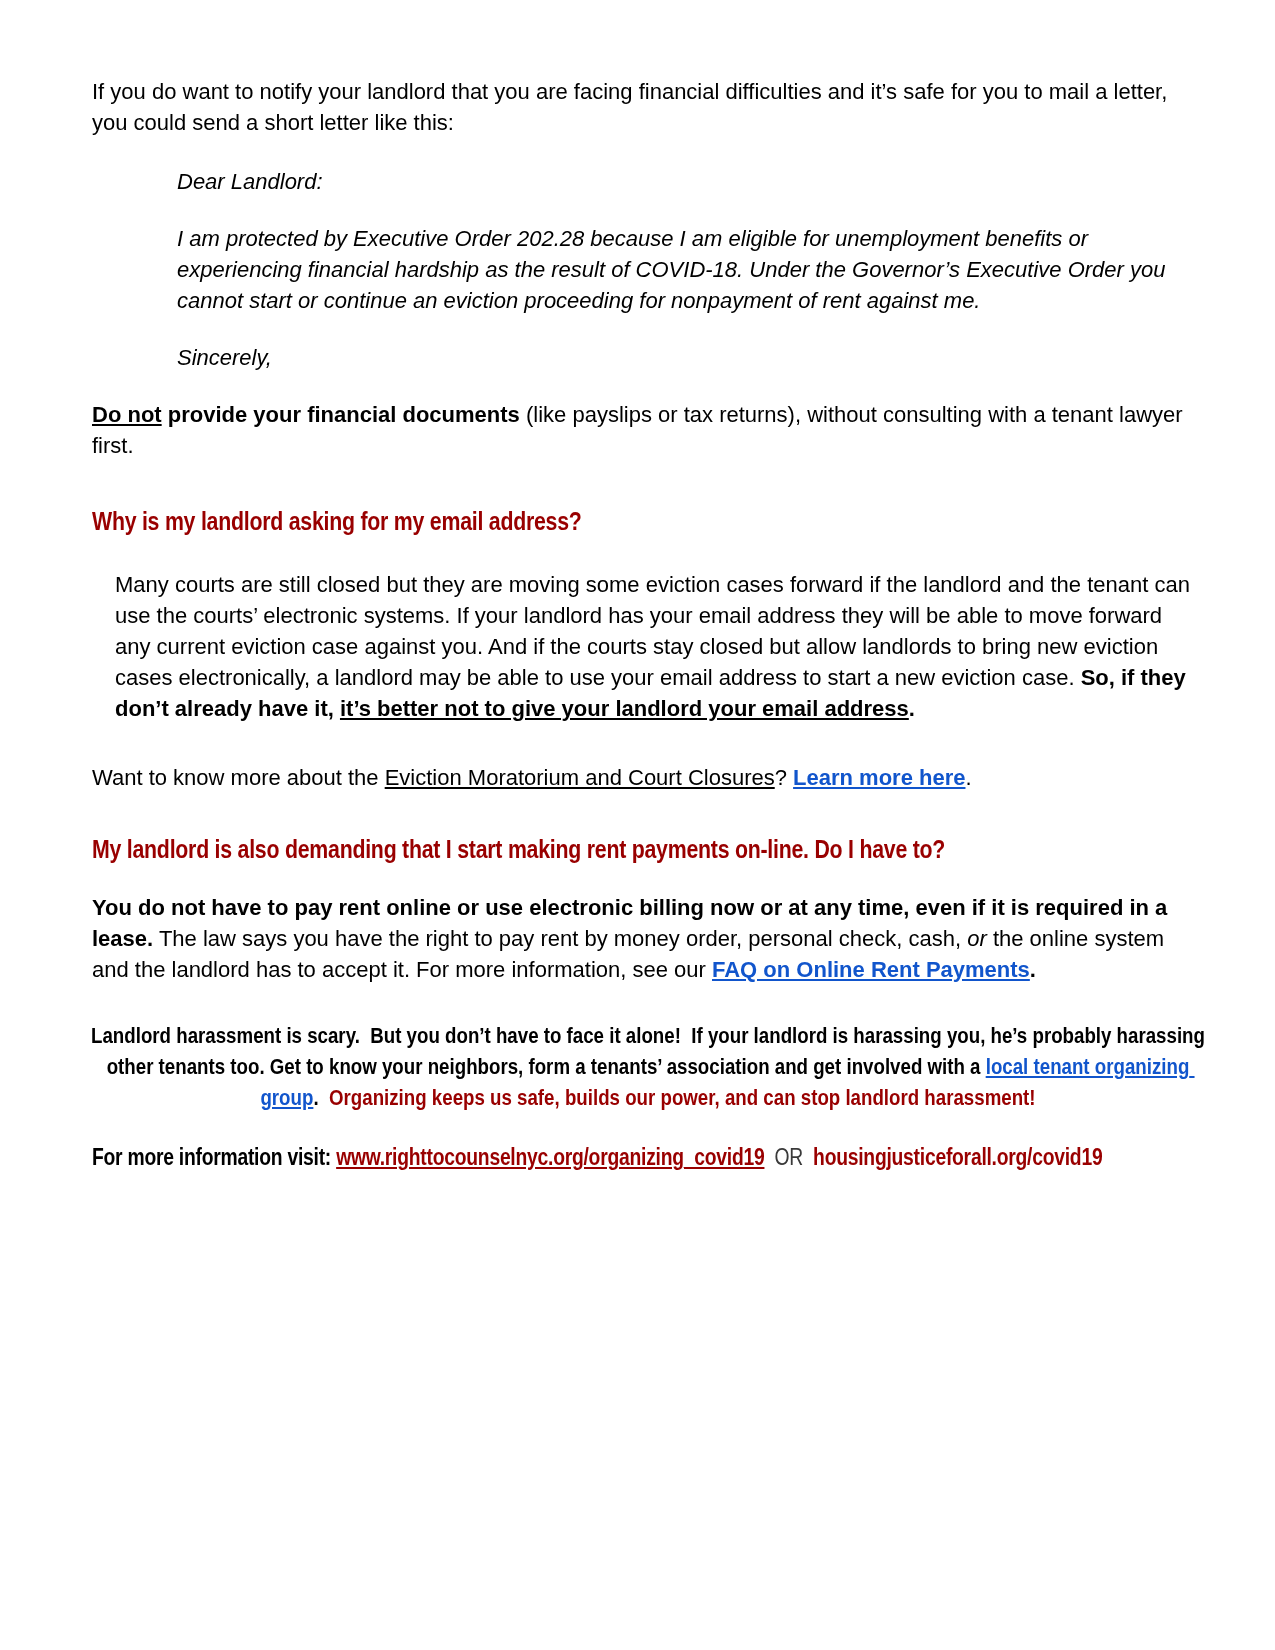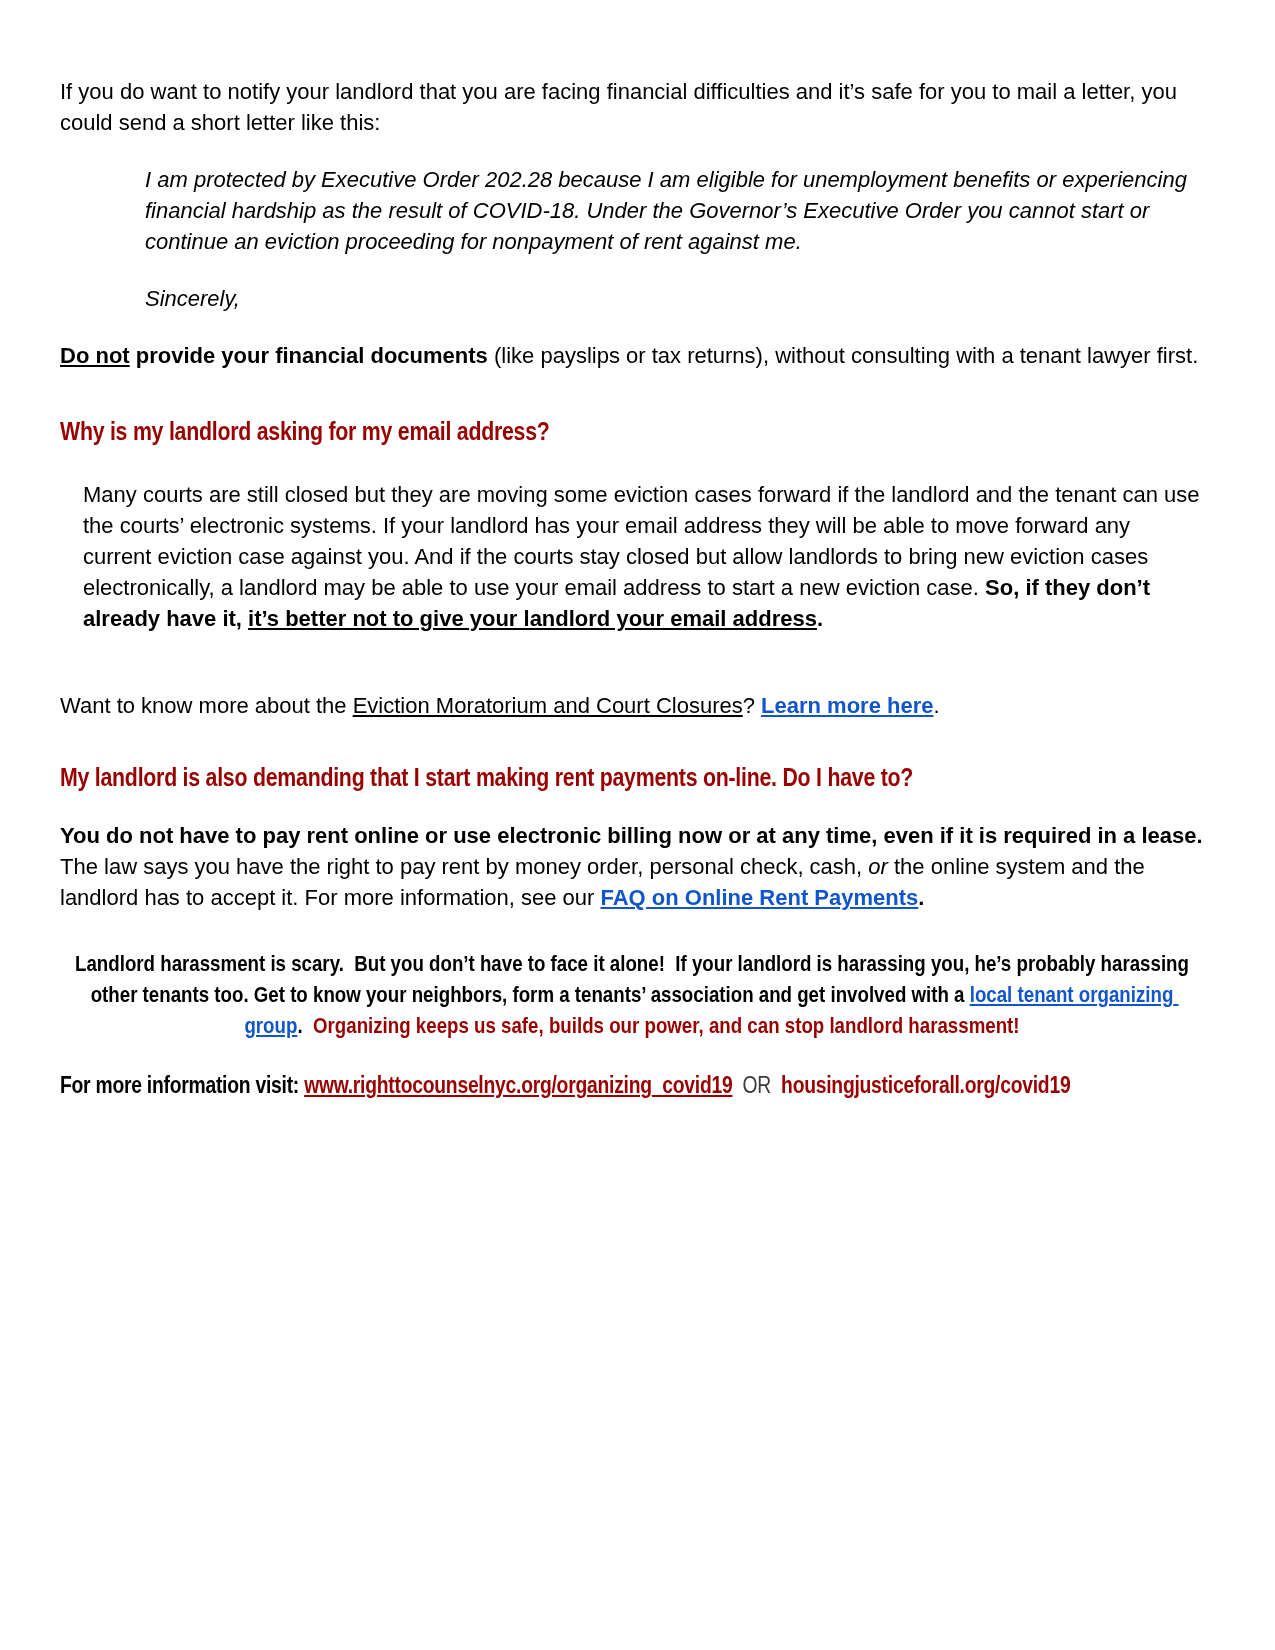--- a/index.html
+++ b/index.html
@@ -4,40 +4,40 @@
 <style>
   html,body{margin:0;padding:0;background:#ffffff;}
   body{
     width:1275px;height:1650px;overflow:hidden;
     font-family:"Liberation Sans",sans-serif;
     color:#000000;
   }
   .page{
     box-sizing:border-box;
     width:1275px;height:1650px;
-    padding:76px 72px 0 60px;
+    padding:76px 72px 0 92px;
     font-size:22px;line-height:31px;
   }
   p{margin:0;}
   .b{font-weight:bold;}
   .u{text-decoration:underline;}
   .i{font-style:italic;}
   .link{color:#1155cc;font-weight:bold;text-decoration:underline;cursor:pointer;}
   .salutation{margin:28px 0 0 85px;font-style:italic;}
   .letter-body{margin:26px 0 0 85px;font-style:italic;}
   .closing{margin:26px 0 15px 85px;font-style:italic;}
   .warning{margin-top:26px;}
   .red-heading{
     margin:0;color:#990000;font-weight:bold;
     font-size:26px;line-height:34px;letter-spacing:-0.3px;
     white-space:nowrap;transform:scaleX(0.82);transform-origin:left center;
   }
   #heading-email{margin-top:43px;}
   .courts{margin-top:31px;margin-left:23px;}
-  .more{margin-top:56px;}
+  .more{margin-top:38px;}
   #heading-payments{margin-top:39px;}
   .payments{margin-top:26px;}
   .harassment{
     margin-top:35px;
     width:1330px;position:relative;left:50%;margin-left:-665px;
     transform:scaleX(0.85);transform-origin:center center;
     text-align:center;font-weight:bold;white-space:pre-wrap;
   }
   .harassment .red-text{color:#990000;}
   .footer{
@@ -49,20 +49,21 @@
   .footer .red-plain{color:#990000;font-weight:bold;cursor:pointer;}
   .footer .or{font-weight:normal;color:#3a3a3a;margin:0 12px;}
 </style>
 </head>
 <body>
 
 <div class="page">
 
   <p class="intro">If you do want to notify your landlord that you are facing financial difficulties and it’s safe for you to mail a letter, you could send a short letter like this:</p>
 
+  <p class="salutation">Dear Landlord:</p>
 
   <p class="letter-body">I am protected by Executive Order 202.28 because I am eligible for unemployment benefits or experiencing financial hardship as the result of COVID-18. Under the Governor’s Executive Order you cannot start or continue an eviction proceeding for nonpayment of rent against me.</p>
 
   <p class="closing">Sincerely,</p>
 
   <p class="warning">
     <span class="b u">Do not</span><span class="b"> provide your financial documents</span><span> (like payslips or tax returns), without consulting with a tenant lawyer first.</span>
   </p>
 
   <h2 id="heading-email" class="red-heading">Why is my landlord asking for my email address?</h2>

